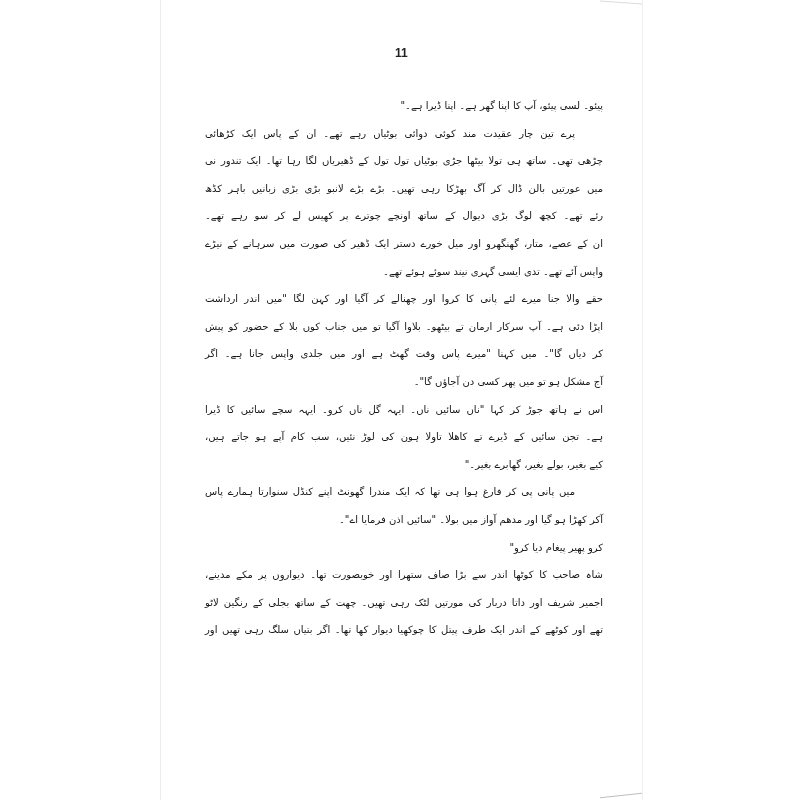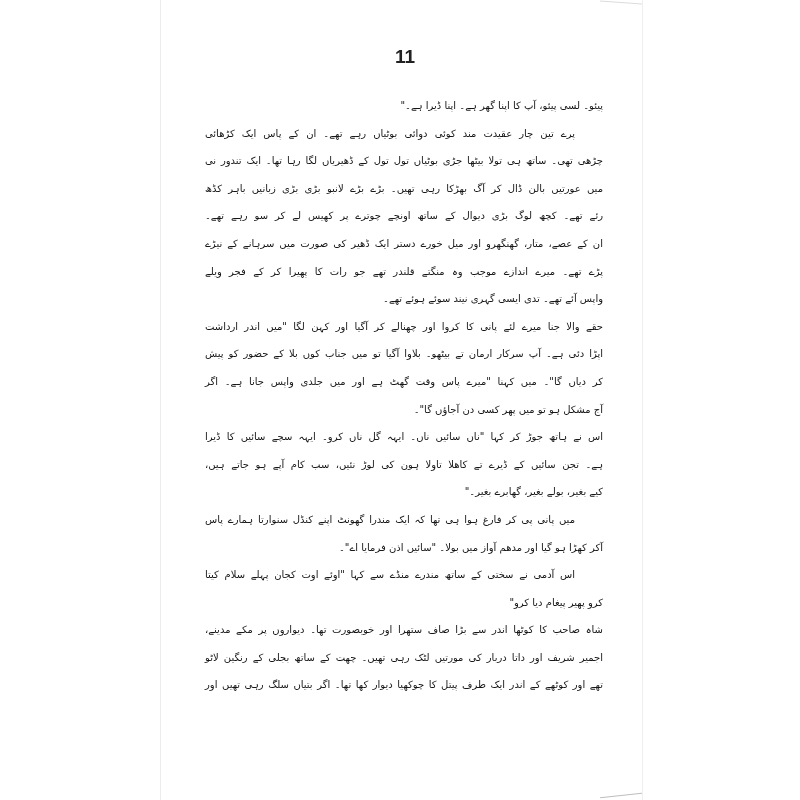--- a/index.html
+++ b/index.html
@@ -47,21 +47,21 @@
     height: 1px;
     background: #bdbdbd;
     transform: rotate(-6deg);
   }
   .page-number {
     position: absolute;
     left: 395px;
     top: 46px;
     font-family: "Liberation Sans", sans-serif;
     font-weight: bold;
-    font-size: 19px;
+    font-size: 12px;
     color: #222;
   }
   .text-block {
     position: absolute;
     left: 205px;
     top: 92px;
     width: 398px;
     direction: rtl;
     font-family: "DejaVu Sans", sans-serif;
     font-size: 10px;
@@ -92,29 +92,27 @@
 
 <div class="page-number">11</div>
 
 <div class="text-block">
   <div class="line short">پیئو۔ لسی پیئو، آپ کا اپنا گھر ہے۔ اپنا ڈیرا ہے۔"</div>
   <div class="line indent">پرے تین چار عقیدت مند کوئی دوائی بوٹیاں رہے تھے۔ ان کے پاس ایک کڑھائی</div>
   <div class="line">چڑھی تھی۔ ساتھ ہی تولا بیٹھا جڑی بوٹیاں تول تول کے ڈھیریاں لگا رہا تھا۔ ایک تندور نی</div>
   <div class="line">میں عورتیں بالن ڈال کر آگ بھڑکا رہی تھیں۔ بڑے بڑے لانبو بڑی بڑی زبانیں باہر کڈھ</div>
   <div class="line">رئے تھے۔ کچھ لوگ بڑی دیوال کے ساتھ اونچے چوترے پر کھیس لے کر سو رہے تھے۔</div>
   <div class="line">ان کے عصے، متار، گھنگھرو اور میل خورے دستر ایک ڈھیر کی صورت میں سرہانے کے نیڑے</div>
-  <div class="line">پڑے تھے۔ میرے اندازے موجب وہ منگتے قلندر تھے جو رات کا پھیرا کر کے فجر ویلے</div>
   <div class="line short">واپس آئے تھے۔ تدی ایسی گہری نیند سوئے ہوئے تھے۔</div>
   <div class="line">حقے والا جنا میرے لئے پانی کا کروا اور چھنالے کر آگیا اور کہن لگا "میں اندر ارداشت</div>
   <div class="line">اپڑا دئی ہے۔ آپ سرکار ارمان تے بیٹھو۔ بلاوا آگیا تو میں جناب کوں بلا کے حضور کو پیش</div>
   <div class="line">کر دیاں گا"۔ میں کہنا "میرے پاس وقت گھٹ ہے اور میں جلدی واپس جانا ہے۔ اگر</div>
   <div class="line short">آج مشکل ہو تو میں پھر کسی دن آجاؤں گا"۔</div>
   <div class="line">اس نے ہاتھ جوڑ کر کہا "ناں سائیں ناں۔ ایہہ گل ناں کرو۔ ایہہ سچے سائیں کا ڈیرا</div>
   <div class="line">ہے۔ تجن سائیں کے ڈیرے تے کاهلا تاولا ہون کی لوڑ نئیں، سب کام آپے ہو جاتے ہیں،</div>
   <div class="line short">کیے بغیر، بولے بغیر، گھابرے بغیر۔"</div>
   <div class="line indent">میں پانی پی کر فارغ ہوا ہی تھا کہ ایک مندرا گھونٹ اپنے کنڈل سنوارتا ہمارے پاس</div>
   <div class="line short">آکر کھڑا ہو گیا اور مدھم آواز میں بولا۔ "سائیں اذن فرمایا اے"۔</div>
-  <div class="line indent">اس آدمی نے سختی کے ساتھ مندرے منڈے سے کہا "اوئے اوت کجان پہلے سلام کیتا</div>
   <div class="line short">کرو پھیر پیغام دیا کرو"</div>
   <div class="line">شاہ صاحب کا کوٹھا اندر سے بڑا صاف ستھرا اور خوبصورت تھا۔ دیواروں پر مکے مدینے،</div>
   <div class="line">اجمیر شریف اور داتا دربار کی مورتیں لٹک رہی تھیں۔ چھت کے ساتھ بجلی کے رنگین لاٹو</div>
   <div class="line">تھے اور کوٹھے کے اندر ایک طرف پیتل کا چوکھیا دیوار کھا تھا۔ اگر بتیاں سلگ رہی تھیں اور</div>
 </div>
 
 </body></html>

